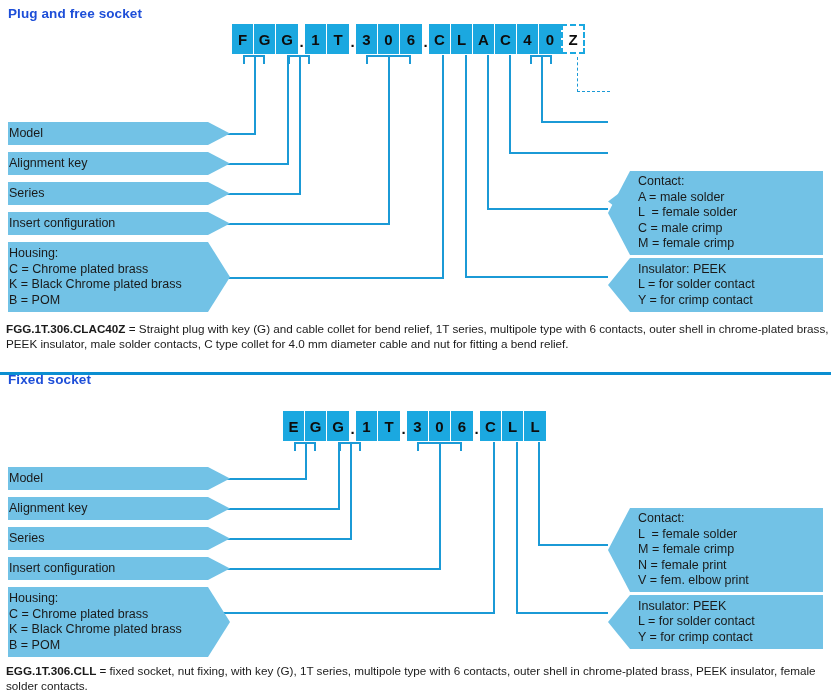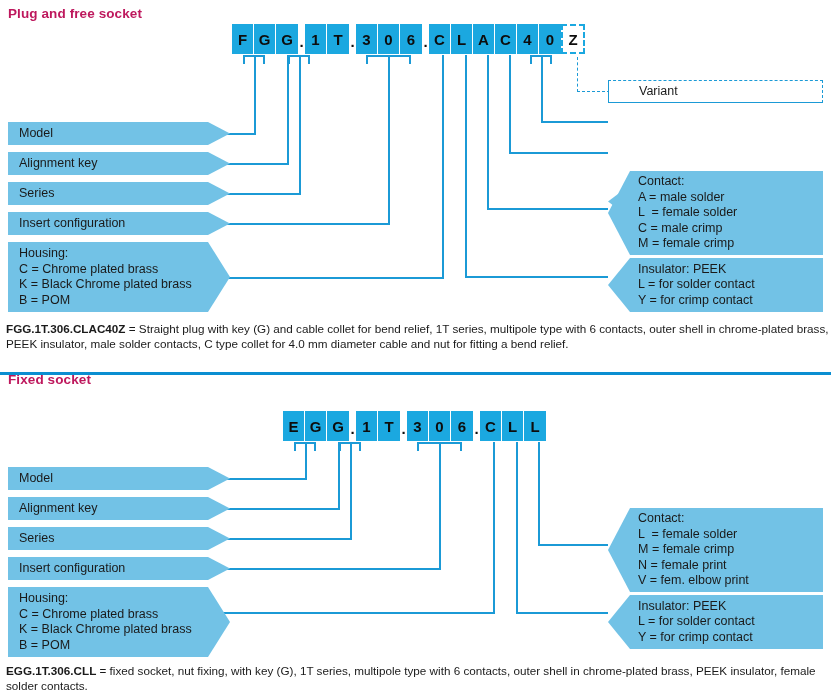--- a/index.html
+++ b/index.html
@@ -14,21 +14,21 @@
     font-family: "Liberation Sans", sans-serif;
     color: #1a1a1a;
     overflow: hidden;
   }
   .page { position: relative; width: 831px; height: 699px; }
 
   .section-title {
     position: absolute;
     font-size: 13.5px;
     font-weight: bold;
-    color: #be185d;
+    color: #1d4ed8;
     letter-spacing: 0.1px;
   }
 
   .divider {
     position: absolute;
     height: 3px;
     background: #0b8ed1;
     left: 0;
     width: 831px;
   }
@@ -79,21 +79,21 @@
     position: absolute;
     background: #72c2e6;
     box-sizing: border-box;
     font-size: 12.5px;
     line-height: 15.5px;
     color: #1a1a1a;
     display: flex;
     flex-direction: column;
     justify-content: center;
   }
-  .lbl .txt { padding-left: 11px; white-space: pre; }
+  .lbl .txt { padding-left: 1px; white-space: pre; }
   
   .lbl.left {
     clip-path: polygon(0 0, calc(100% - 22px) 0, 100% 50%, calc(100% - 22px) 100%, 0 100%);
   }
   
   .lbl.right {
     clip-path: polygon(22px 0, 100% 0, 100% 100%, 22px 100%, 0 50%);
   }
   .lbl.right .txt { padding-left: 30px; }
 
@@ -236,23 +236,20 @@
   <div class="lbl left" style="left:8px; top:212px; width:222px; height:23px;">
     <div class="txt">Insert configuration</div>
   </div>
   <div class="lbl left" style="left:8px; top:242px; width:222px; height:70px;">
     <div class="txt">Housing:
 C = Chrome plated brass
 K = Black Chrome plated brass
 B = POM</div>
   </div>
 
-  <div class="lbl right variantbox" style="left:608px; top:80px; width:215px; height:23px;">
-    <div class="txt">Variant</div>
-  </div>
   <div class="lbl right" style="left:608px; top:141px; width:215px; height:33px;margin-top:44px;">
     <div class="txt">Collet type</div>
   </div>
   <div class="lbl right" style="left:608px; top:171px; width:215px; height:84px;">
     <div class="txt">Contact:
 A = male solder
 L  = female solder
 C = male crimp
 M = female crimp</div>
   </div>

